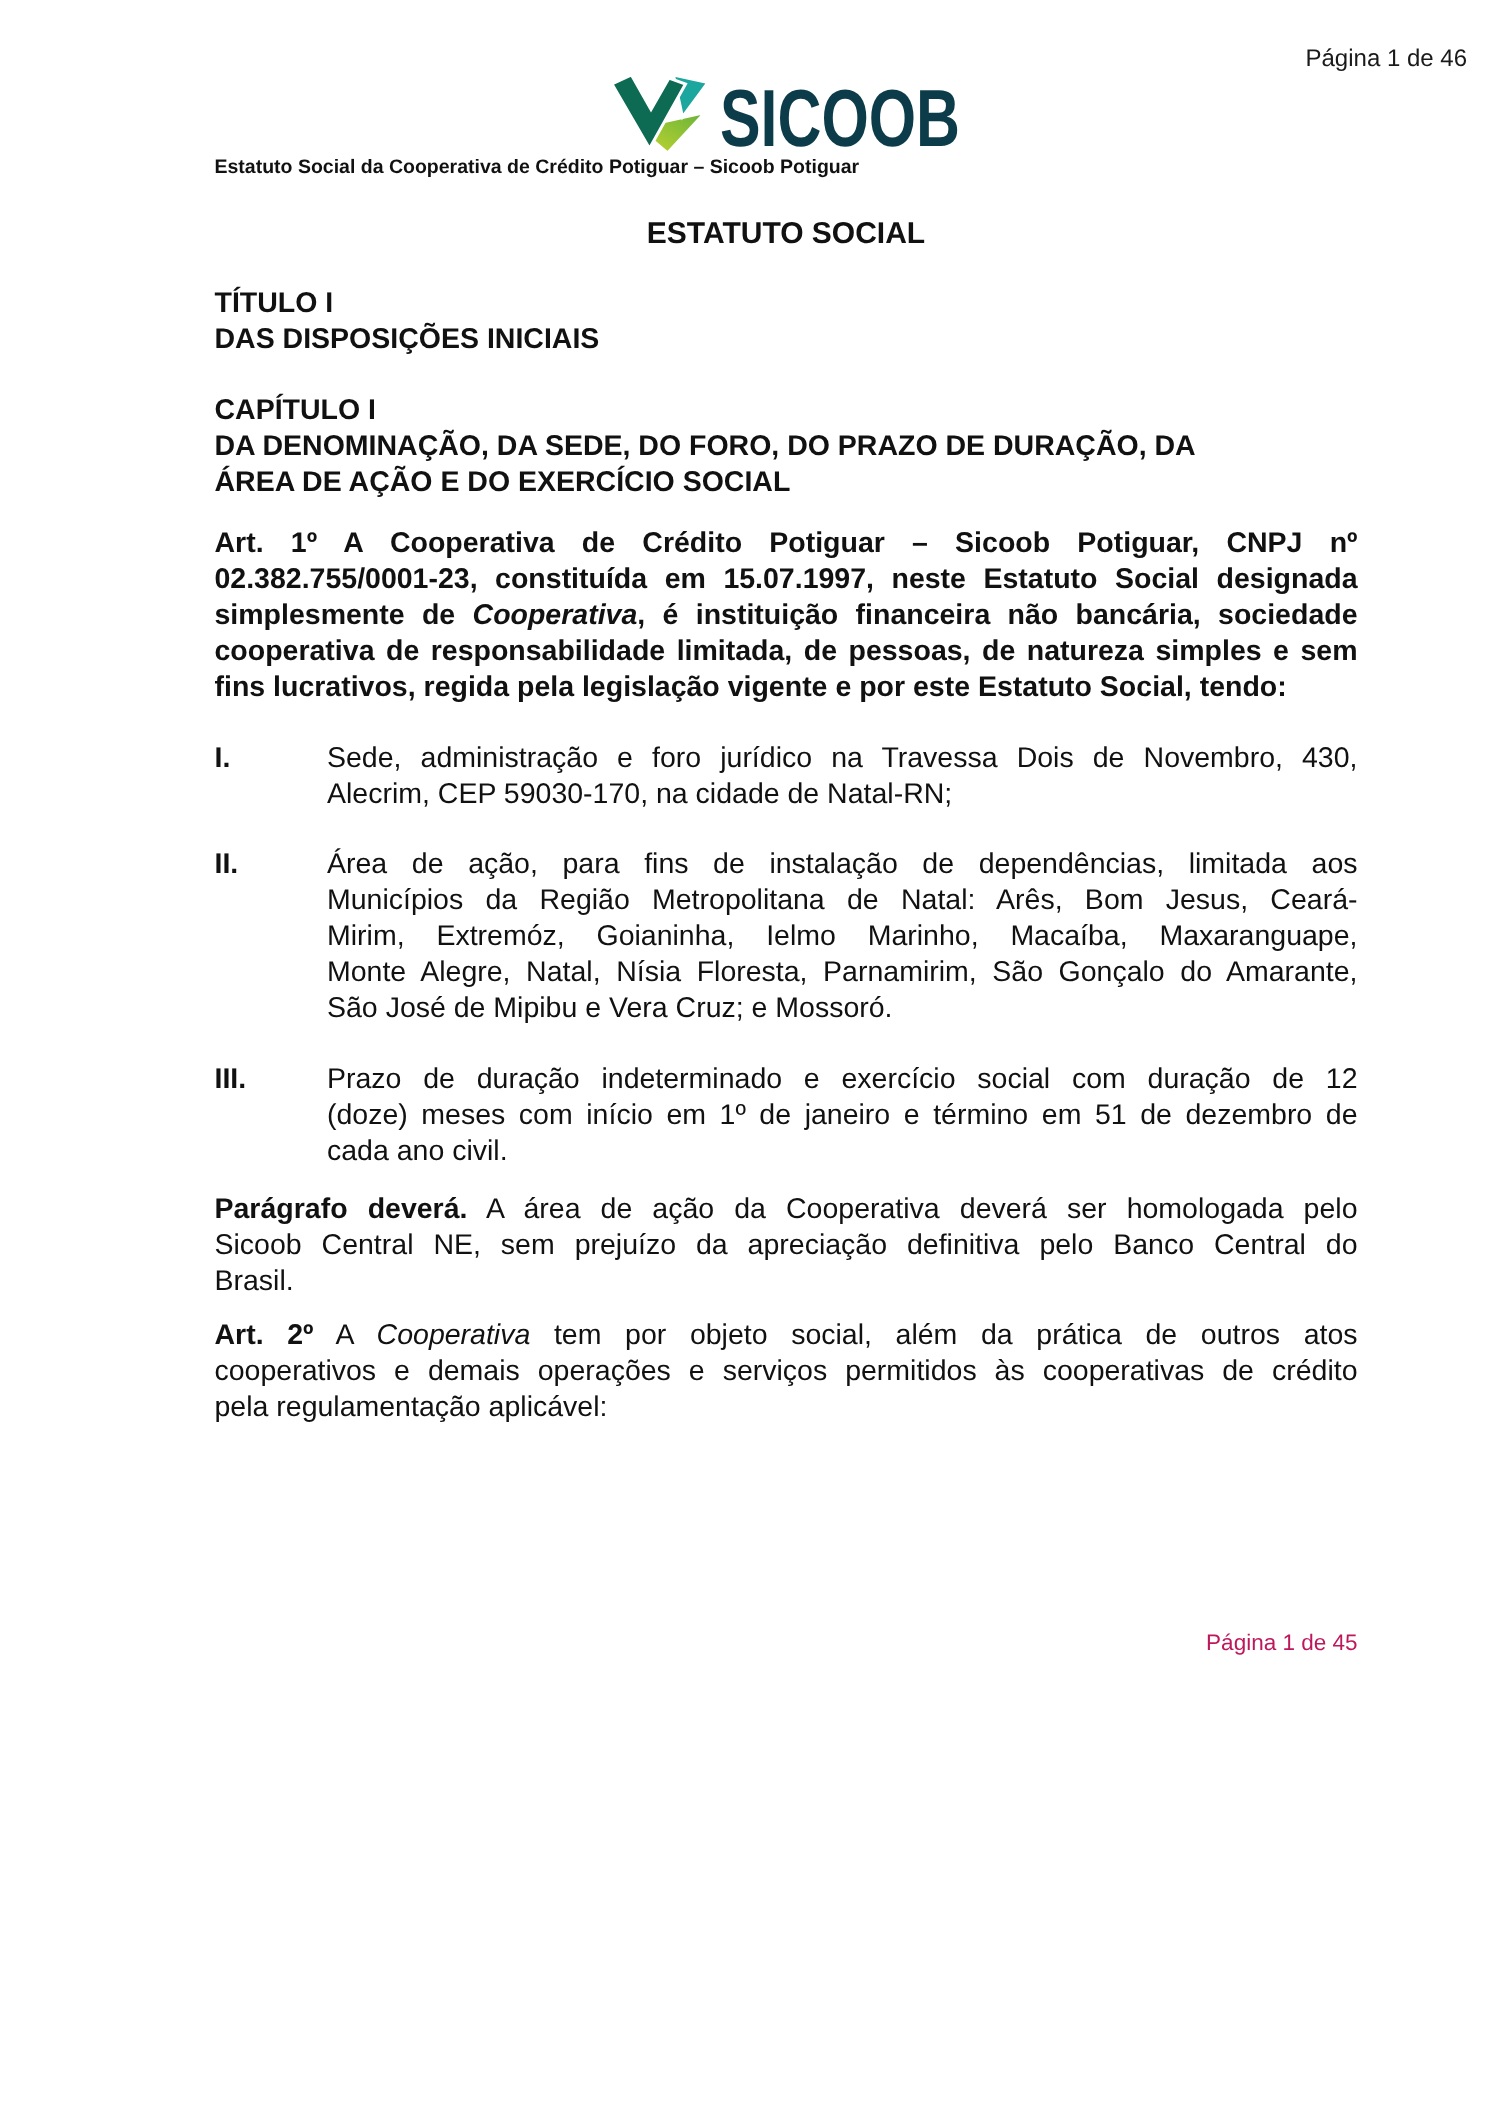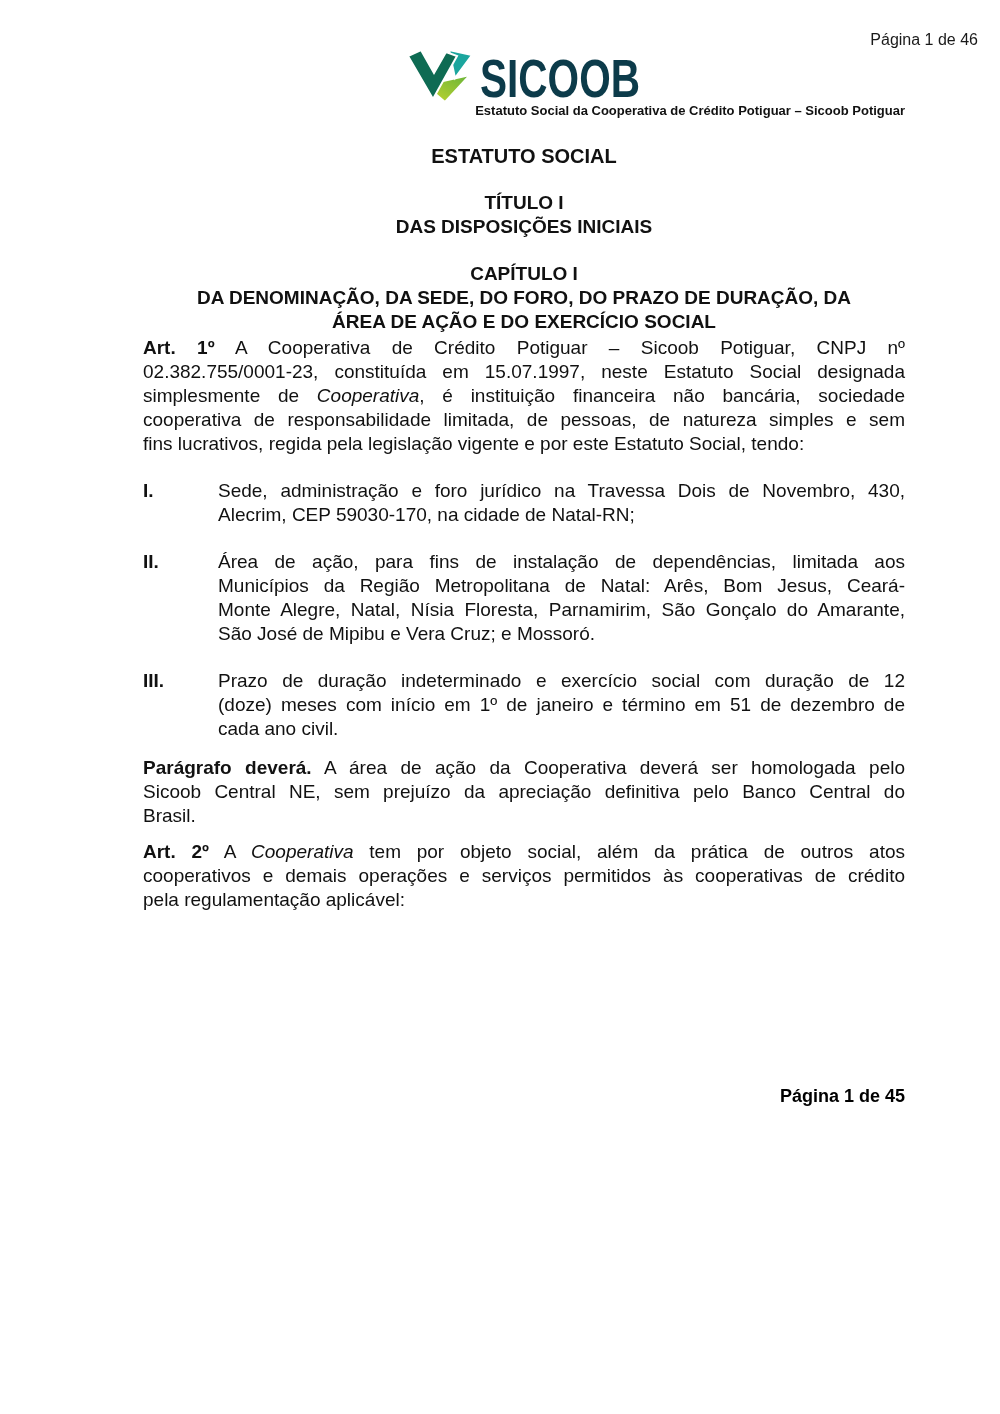--- a/index.html
+++ b/index.html
@@ -20,52 +20,51 @@
     line-height: 20px;
     color: #1a1a1a;
   }
   .content {
     padding: 48px 46px 0 143px; 
     width: 762px;
   }
   .logo-row { text-align: center; height: 55px; }
   .logo-row svg { display: inline-block; vertical-align: top; }
   .subtitle {
-    text-align: right;
+    text-align: left;
     font-weight: bold;
     font-size: 13px;
     line-height: 15px;
     margin-top: 0px;
   }
   .doc-title {
     margin-top: 26px;
     text-align: center;
     font-weight: bold;
     font-size: 20px;
     line-height: 24px;
   }
   .blocks { font-size: 19px; line-height: 24px; }
   .block { margin-top: 23px; }
   .block.g15 { margin-top: 15px; }
-  .block.g17 { margin-top: 2px; }
+  .block.g17 { margin-top: 17px; font-weight: bold; }
   .block.g22 { margin-top: 12px; }
   .block.g43 { margin-top: 43px; }
-  .heading .hline { text-align: center; font-weight: bold; }
+  .heading .hline { text-align: left; font-weight: bold; }
   .jline { text-align: justify; text-align-last: justify; }
   .jline.last { text-align-last: left; }
   .list-item { display: grid; grid-template-columns: 75px 1fr; }
   .list-item .marker { font-weight: bold; }
   .page-num-bottom {
     position: absolute;
     top: 1088px;
     right: 95px;
-    font-size: 18px;
+    font-size: 15px;
     line-height: 16px;
-    color: #000000;
-    font-weight: bold;
+    color: #be185d;
   }
 </style>
 </head>
 <body>
 
 <div class="page">
 
   <div class="page-num-top">Página 1 de 46</div>
 
   <div class="content">
@@ -113,20 +112,21 @@
           <div class="lines">
             <div class="jline"><span>Sede, administração e foro jurídico na Travessa Dois de Novembro, 430,</span></div>
             <div class="jline last"><span>Alecrim, CEP 59030-170, na cidade de Natal-RN;</span></div>
           </div>
         </div>
         <div class="block list-item">
           <b class="marker">II.</b>
           <div class="lines">
             <div class="jline"><span>Área de ação, para fins de instalação de dependências, limitada aos</span></div>
             <div class="jline"><span>Municípios da Região Metropolitana de Natal: Arês, Bom Jesus, Ceará-</span></div>
+            <div class="jline"><span>Mirim, Extremóz, Goianinha, Ielmo Marinho, Macaíba, Maxaranguape,</span></div>
             <div class="jline"><span>Monte Alegre, Natal, Nísia Floresta, Parnamirim, São Gonçalo do Amarante,</span></div>
             <div class="jline last"><span>São José de Mipibu e Vera Cruz; e Mossoró.</span></div>
           </div>
         </div>
         <div class="block list-item">
           <b class="marker">III.</b>
           <div class="lines">
             <div class="jline"><span>Prazo de duração indeterminado e exercício social com duração de 12</span></div>
             <div class="jline"><span>(doze) meses com início em 1º de janeiro e término em 51 de dezembro de</span></div>
             <div class="jline last"><span>cada ano civil.</span></div>

